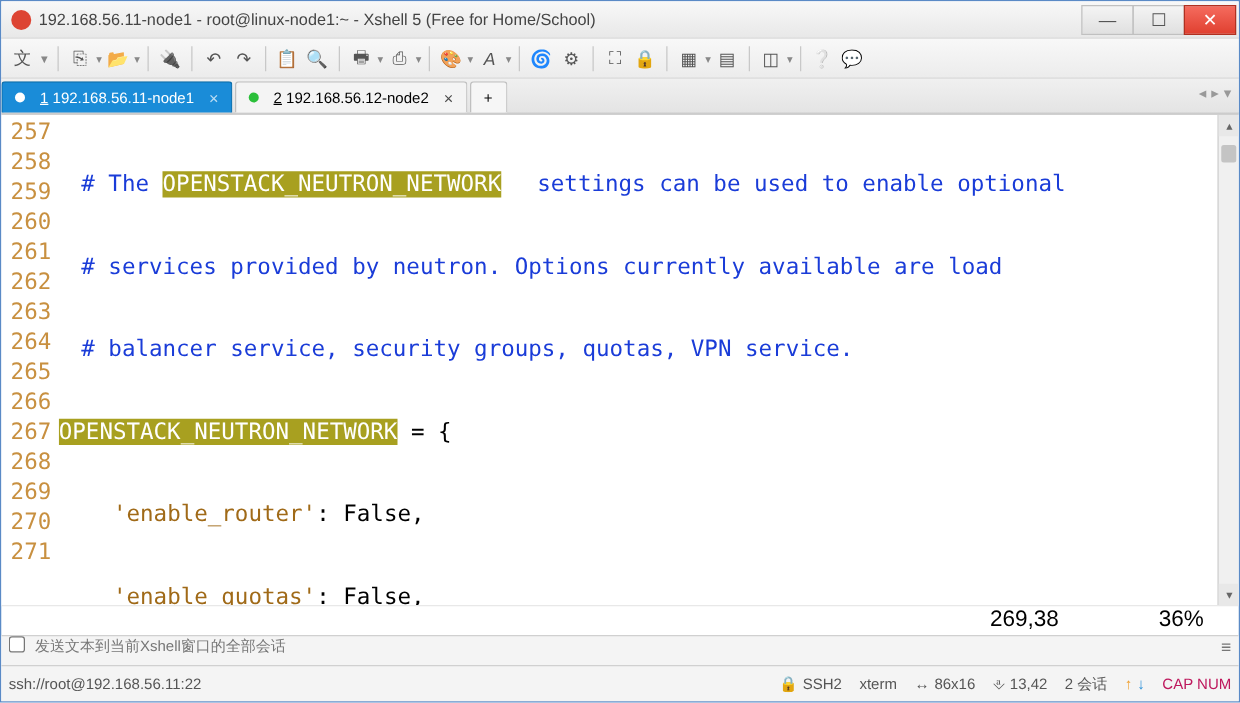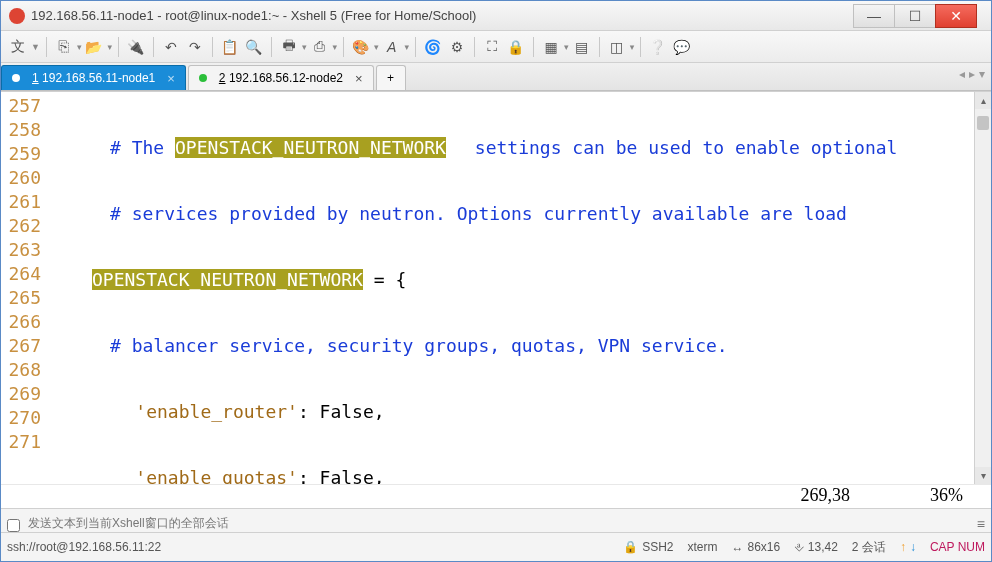--- a/index.html
+++ b/index.html
@@ -1,46 +1,46 @@
 <!DOCTYPE html>
 <html><head>
 <meta charset="utf-8">
 <style>
 * { margin: 0; padding: 0; box-sizing: border-box; }
 body { font-family: "Segoe UI", Tahoma, sans-serif; font-size: 12px; background: #fff; width: 992px; height: 562px; overflow: hidden; border: 1px solid #5a8ac6; display: flex; flex-direction: column; }
-.titlebar { height: 30px; background: linear-gradient(#f8f8f8,#e8e8e8); display: flex; align-items: center; padding: 0 14px 0 8px; border-bottom: 1px solid #d0d0d0; }
+.titlebar { height: 30px; background: linear-gradient(#f8f8f8,#e8e8e8); display: flex; align-items: center; padding: 0 2px 0 8px; border-bottom: 1px solid #d0d0d0; }
 .titlebar .app-icon { width: 16px; height: 16px; background: #d43; border-radius: 50%; margin-right: 6px; }
 .titlebar .title { flex: 1; color: #444; font-size: 13px; }
 .winbtn { display: flex; }
 .winbtn div { width: 42px; height: 24px; display: flex; align-items: center; justify-content: center; color: #555; font-size: 14px; border: 1px solid #c0c0c0; background: linear-gradient(#f4f4f4,#e0e0e0); margin-left: -1px; }
 .winbtn .close { background: linear-gradient(#f56b5e,#e04030); color: #fff; border-color: #b03020; }
 .toolbar { height: 32px; background: linear-gradient(#f8f8f8,#ececec); border-bottom: 1px solid #d0d0d0; display: flex; align-items: center; padding: 0 6px; gap: 2px; }
 .tbtn { min-width: 22px; height: 22px; display: flex; align-items: center; justify-content: center; font-size: 14px; color: #555; cursor: pointer; border-radius: 2px; padding: 0 2px; }
 .sep { width: 1px; height: 20px; background: #c8c8c8; margin: 0 4px; }
 .tabs { height: 28px; background: linear-gradient(#f0f0f0,#e4e4e4); display: flex; align-items: flex-end; border-bottom: 1px solid #c0c0c0; position: relative; }
 .tab { height: 25px; display: flex; align-items: center; padding: 0 10px; gap: 12px; border: 1px solid #c0c0c0; border-bottom: none; font-size: 12px; border-top-left-radius: 3px; border-top-right-radius: 3px; margin-right: 2px; }
 .tab.active { background: #1a8cd8; color: #fff; border-color: #0a6ca8; }
 .tab .dot { width: 8px; height: 8px; border-radius: 50%; display: inline-block; }
 .tab .x { color: inherit; opacity: 0.7; font-size: 13px; }
 .tab.add { width: 30px; justify-content: center; background: #f6f6f6; }
 .tabnav { position: absolute; right: 6px; top: 4px; display: flex; gap: 4px; color: #999; font-size: 12px; }
-.editor-wrap { flex: 1; display: flex; border-top: 1px solid #d0d0d0; overflow: hidden; gap: 45px; }
+.editor-wrap { flex: 1; display: flex; border-top: 1px solid #d0d0d0; overflow: hidden; }
 .gutter { width: 46px; background: #fff; text-align: right; padding: 2px 6px 0 0; font-family: Consolas,"DejaVu Sans Mono",monospace; font-size: 18px; color: #c89040; user-select: none; }
 .gutter div { height: 24px; line-height: 24px; }
 .editor { flex: 1; font-family: Consolas,"DejaVu Sans Mono",monospace; font-size: 18px; white-space: pre; padding-top: 2px; overflow: hidden; position: relative; }
 .editor .line { height: 24px; line-height: 24px; }
 .cmt { color: #1a3cd8; margin-left: 18px; }
 .key { color: #a06a18; }
 .hl { background: #a8a020; color: #fff; }
 .scrollv { width: 17px; background: #f0f0f0; border-left: 1px solid #d0d0d0; position: relative; }
 .scrollv .arrow { width: 17px; height: 17px; display: flex; align-items: center; justify-content: center; color: #666; font-size: 10px; background: #e8e8e8; }
 .scrollv .thumb { position: absolute; left: 2px; right: 2px; top: 24px; height: 14px; background: #c4c4c4; border-radius: 2px; }
-.statusline { height: 24px; font-family: Liberation Serif, serif; font-size: 18px; display: flex; justify-content: flex-end; padding-right: 28px; color: #000; border-top: 1px solid #e8e8e8; }
+.statusline { height: 24px; font-family: Liberation Sans, sans-serif; font-size: 18px; display: flex; justify-content: flex-end; padding-right: 28px; color: #000; border-top: 1px solid #e8e8e8; }
 .statusline span { margin-left: 80px; }
-.broadcast { height: 24px; display: flex; align-items: flex-end; padding: 0 6px; border-top: 1px solid #d0d0d0; background: #f4f4f4; color: #777; gap: 6px; }
+.broadcast { height: 24px; display: flex; align-items: flex-start; padding: 0 6px; border-top: 1px solid #d0d0d0; background: #f4f4f4; color: #777; gap: 6px; }
 .broadcast input[type=checkbox] { margin-right: 2px; }
 .broadcast .spacer { flex: 1; }
 .broadcast .menu-icon { font-size: 14px; }
 .statusbar { height: 29px; display: flex; align-items: center; padding: 0 6px; font-size: 12px; color: #555; border-top: 1px solid #d0d0d0; background: #f4f4f4; gap: 14px; }
 .statusbar .conn { flex: 1; }
 .statusbar .section { display: flex; align-items: center; gap: 4px; }
 .arrow-up { color: #f0a030; }
 .arrow-dn { color: #2a90d8; }
 .underline-digit { text-decoration: underline; }
 </style>
@@ -136,22 +136,22 @@
     <div>266</div>
       <div>267</div>
       <div>268</div>
     <div>269</div>
       <div>270</div>
       <div>271</div>
   </div>
   <div class="editor">
     <div class="line"><span class="cmt"># The </span><span class="hl">OPENSTACK_NEUTRON_NETWORK</span><span class="cmt"> settings can be used to enable optional</span></div>
     <div class="line"><span class="cmt"># services provided by neutron. Options currently available are load</span></div>
+    <div class="line"><span class="cmt"># balancer service, security groups, quotas, VPN service.</span></div>
     <div class="line"><span class="hl">OPENSTACK_NEUTRON_NETWORK</span><span> = {</span></div>
-    <div class="line"><span class="cmt"># balancer service, security groups, quotas, VPN service.</span></div>
     <div class="line">    <span class="key">'enable_router'</span><span>: False,</span></div>
     <div class="line">    <span class="key">'enable_quotas'</span><span>: False,</span></div>
     
     
     
     
     
     
     
     

